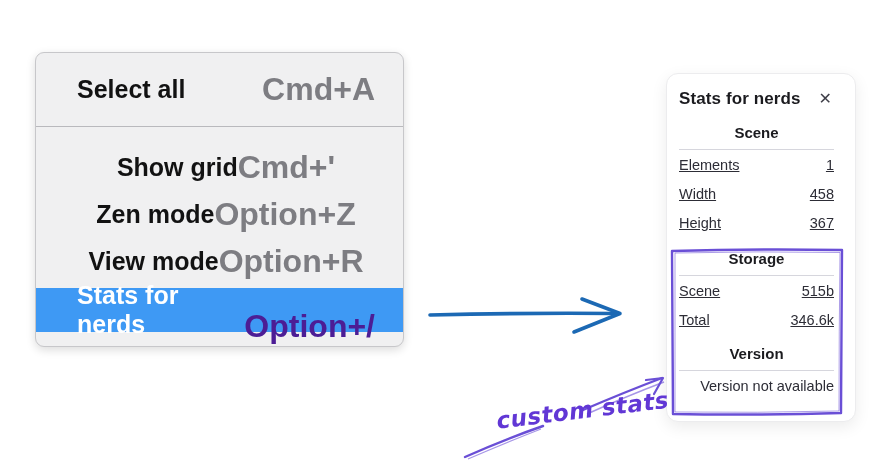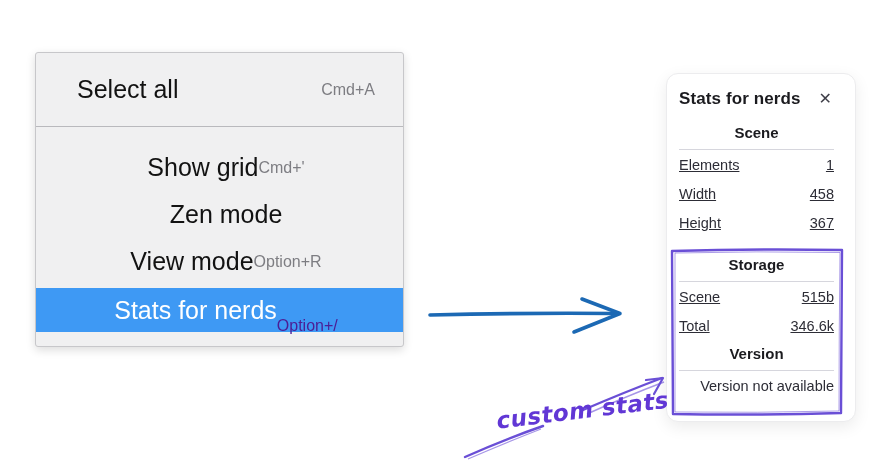--- a/index.html
+++ b/index.html
@@ -2,50 +2,50 @@
 <html><head>
 <meta charset="utf-8">
 <style>
   html,body{margin:0;padding:0;background:#ffffff;}
   body{font-family:"Liberation Sans","DejaVu Sans",sans-serif;}
   .stage{position:relative;width:873px;height:461px;background:#ffffff;overflow:hidden;}
 
   
   .menu{
     position:absolute;left:35px;top:52px;width:369px;height:295px;
-    background:#f0f0f1;border:1px solid #c7c7ca;border-radius:3px;
+    background:#f0f0f1;border:1px solid #c7c7ca;border-radius:9px;
     box-shadow:0 3px 10px rgba(0,0,0,.14);
-    box-sizing:border-box;overflow:hidden;
+    box-sizing:border-box;overflow:hidden;font-weight:bold;
   }
   .menu-item{
     display:flex;justify-content:space-between;align-items:center;
     padding:0 28px 0 41px;font-size:25px;color:#121212;cursor:default;
   }
-  .menu-item .shortcut{color:#7d7d82;font-size:16px;}
+  .menu-item .shortcut{color:#7d7d82;font-size:32px;}
   .menu-item.first{height:73px;}
   .menu-divider{height:0;border-top:1px solid #b9b9bd;}
   .menu-group{padding-top:17px;}
   .menu-group .menu-item{height:47px;justify-content:center;}
   .menu-item.selected{
     height:44px;margin-top:3px;background:#3e99f4;color:#ffffff;
   }
   .menu-item.selected .shortcut{color:#4c1d95;margin-top:32px;}
 
   
   .panel{
     position:absolute;left:666px;top:73px;width:190px;height:349px;
     background:#ffffff;border:1px solid #ececee;border-radius:12px;
     box-shadow:0 5px 16px rgba(0,0,0,.08);
     box-sizing:border-box;padding:12px 21px 10px 12px;
     color:#2d2d36;font-size:14.5px;
   }
   .panel-titlebar{display:flex;justify-content:space-between;align-items:center;height:26px;margin-bottom:10px;}
   .panel-title{font-weight:bold;font-size:17px;color:#1b1b1f;letter-spacing:.1px;}
   .panel-close{font-size:16px;color:#3f3f48;line-height:1;cursor:pointer;background:none;border:none;padding:2px;font-family:"DejaVu Sans",sans-serif;}
-  .sec-heading{font-weight:bold;font-size:15px;color:#1b1b1f;text-align:center;height:22px;line-height:22px;margin-top:3px;}
+  .sec-heading{font-weight:bold;font-size:15px;color:#1b1b1f;text-align:center;height:22px;line-height:22px;margin-top:9px;}
   .sec-divider{border-top:1px solid #d6d6dd;margin-top:5px;}
   .stat-row{display:flex;justify-content:space-between;align-items:center;height:29px;text-decoration:underline;}
   .stat-note{height:29px;line-height:31px;text-align:right;}
 
   
   svg.overlay{position:absolute;pointer-events:none;}
   .annotation-text{
     position:absolute;left:496px;top:398px;width:160px;
     color:#6137d5;font-size:23px;font-style:italic;font-weight:600;
     transform:rotate(-7deg);letter-spacing:.5px;white-space:nowrap;
@@ -63,20 +63,21 @@
       <span class="shortcut">Cmd+A</span>
     </div>
     <div class="menu-divider"></div>
     <div class="menu-group">
       <div class="menu-item">
         <span>Show grid</span>
         <span class="shortcut">Cmd+'</span>
       </div>
       <div class="menu-item">
         <span>Zen mode</span>
+        <span class="shortcut">Option+Z</span>
       </div>
       <div class="menu-item">
         <span>View mode</span>
         <span class="shortcut">Option+R</span>
       </div>
       <div class="menu-item selected">
         <span>Stats for nerds</span>
         <span class="shortcut">Option+/</span>
       </div>
     </div>
@@ -104,21 +105,21 @@
         <span>Width</span>
         <span>458</span>
       </div>
       <div class="stat-row">
         <span>Height</span>
         <span>367</span>
       </div>
     </div>
 
     <div>
-      <div class="sec-heading" style="margin-top:17px;">Storage</div>
+      <div class="sec-heading" style="margin-top:11px;">Storage</div>
       <div class="sec-divider"></div>
       <div class="stat-row">
         <span>Scene</span>
         <span>515b</span>
       </div>
       <div class="stat-row">
         <span>Total</span>
         <span>346.6k</span>
       </div>
     </div>

